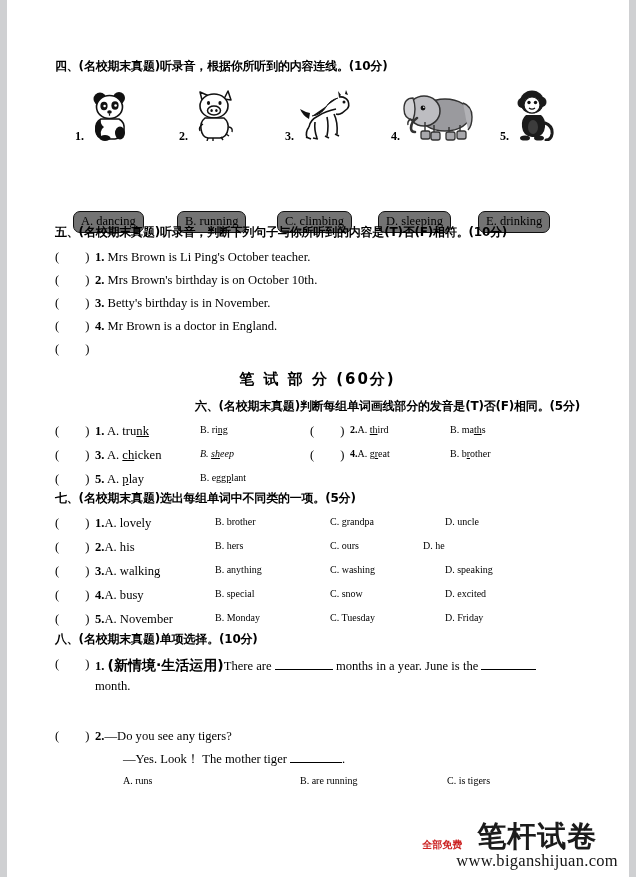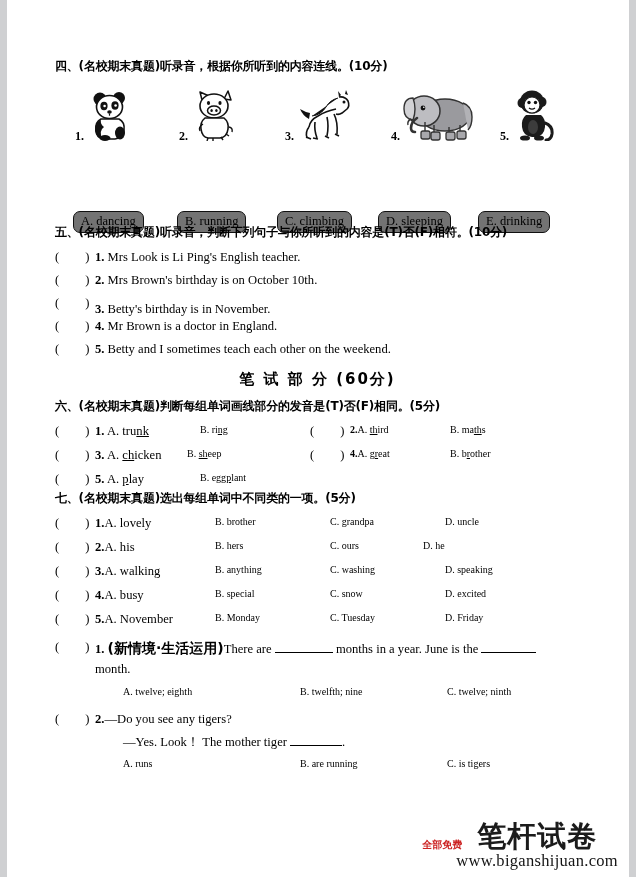--- a/index.html
+++ b/index.html
@@ -294,57 +294,53 @@
     </div>
 
     <div style="position:absolute; left:0; top:224px; width:525px;">
       <div class="sec-head">五、(名校期末真题)听录音，判断下列句子与你所听到的内容是(T)否(F)相符。(10分)</div>
 
       <div style="margin-top:9px;">
         <div class="q-line">
           <span class="paren">(<span class="lp"></span>)</span>
           <span style="position:absolute; left:40px;">
             <span class="qnum">1.</span>
-            <span class="qtext">Mrs Look is Li Ping's English teacher.</span>
+            <span class="qtext">Mrs Brown is Li Ping's October teacher.</span>
           </span>
         </div>
         <div class="q-line">
           <span class="paren">(<span class="lp"></span>)</span>
           <span style="position:absolute; left:40px;">
             <span class="qnum">2.</span>
             <span class="qtext">Mrs Brown's birthday is on October 10th.</span>
           </span>
         </div>
         <div class="q-line">
           <span class="paren">(<span class="lp"></span>)</span>
-          <span style="position:absolute; left:40px;margin-top:6px;">
+          <span style="position:absolute; left:40px;">
             <span class="qnum">3.</span>
             <span class="qtext">Betty's birthday is in November.</span>
           </span>
         </div>
         <div class="q-line">
           <span class="paren">(<span class="lp"></span>)</span>
           <span style="position:absolute; left:40px;">
             <span class="qnum">4.</span>
             <span class="qtext">Mr Brown is a doctor in England.</span>
           </span>
         </div>
         <div class="q-line">
           <span class="paren">(<span class="lp"></span>)</span>
-          <span style="position:absolute; left:40px;">
-            <span class="qnum">5.</span>
-            <span class="qtext">Betty and I sometimes teach each other on the weekend.</span>
-          </span>
         </div>
       </div>
     </div>
 
     <div class="center-head" style="position:absolute; left:0; top:370px; width:525px;">笔 试 部 分 (60分)</div>
 
-    <div style="position:absolute; left:0; top:398px; width:525px;">
+    <div style="position:absolute; left:0; top:398px; width:525px;text-align:right;">
       <div class="sec-head">六、(名校期末真题)判断每组单词画线部分的发音是(T)否(F)相同。(5分)</div>
 
       <div style="margin-top:9px; position:relative; height:72px;">
 
         <div class="q-line" style="position:absolute; left:0; top:0; width:525px;">
           <span class="paren">(<span class="lp"></span>)</span>
           <span style="position:absolute; left:40px;">
             <span class="qnum">1.</span>
             <span><span>A. </span><span>tru</span><u class="seg">nk</u><span></span></span>
           </span>
@@ -354,21 +350,21 @@
           <span class="col" style="left:295px;"><span class="qnum">2.</span><span>A. </span><span></span><u class="seg">th</u><span>ird</span></span>
           <span class="col" style="left:395px;"><span>B. </span><span>ma</span><u class="seg">th</u><span>s</span></span>
         </div>
 
         <div class="q-line" style="position:absolute; left:0; top:24px; width:525px;">
           <span class="paren">(<span class="lp"></span>)</span>
           <span style="position:absolute; left:40px;">
             <span class="qnum">3.</span>
             <span><span>A. </span><span></span><u class="seg">ch</u><span>icken</span></span>
           </span>
-          <span class="col" style="left:132px;"><span>B. </span><span></span><u class="seg">sh</u><span>eep</span></span>
+          <span class="col" style="left:145px;font-style:italic;"><span>B. </span><span></span><u class="seg">sh</u><span>eep</span></span>
 
           <span class="paren" style="left:255px;">(<span class="lp"></span>)</span>
           <span class="col" style="left:295px;"><span class="qnum">4.</span><span>A. </span><span>g</span><u class="seg">r</u><span>eat</span></span>
           <span class="col" style="left:395px;"><span>B. </span><span>b</span><u class="seg">r</u><span>other</span></span>
         </div>
 
         <div class="q-line" style="position:absolute; left:0; top:48px; width:525px;">
           <span class="paren">(<span class="lp"></span>)</span>
           <span style="position:absolute; left:40px;">
             <span class="qnum">5.</span>
@@ -415,36 +411,32 @@
           <span class="paren">(<span class="lp"></span>)</span>
           <span style="position:absolute; left:40px;"><span class="qnum">5.</span><span>A. November</span></span>
           <span class="col" style="left:160px;">B. Monday</span>
           <span class="col" style="left:275px;">C. Tuesday</span>
           <span class="col" style="left:390px;">D. Friday</span>
         </div>
       </div>
     </div>
 
     <div style="position:absolute; left:0; top:631px; width:525px;">
+      <div class="sec-head">八、(名校期末真题)单项选择。(10分)</div>
 
       <div style="position:relative; margin-top:9px; height:70px;">
         <div class="q-line" style="position:absolute; left:0; top:0; width:525px;">
           <span class="paren">(<span class="lp"></span>)</span>
           <span style="position:absolute; left:40px;">
             <span class="qnum">1.</span>
             <span class="tag-cn">(新情境·生活运用)</span><span>There are </span><span class="blank" style="width:58px;"></span><span> months in a year. June is the </span><span class="blank" style="width:55px;"></span>
           </span>
         </div>
         <div class="q-line" style="position:absolute; left:40px; top:22px;">
           <span>month.</span>
-        </div>
-        <div class="q-line" style="position:absolute; left:0; top:46px; width:525px;">
-          <span class="col" style="left:68px;">A. twelve; eighth</span>
-          <span class="col" style="left:245px;">B. twelfth; nine</span>
-          <span class="col" style="left:392px;">C. twelve; ninth</span>
         </div>
       </div>
 
       <div style="position:relative; margin-top:2px; height:70px;">
         <div class="q-line" style="position:absolute; left:0; top:0; width:525px;">
           <span class="paren">(<span class="lp"></span>)</span>
           <span style="position:absolute; left:40px;">
             <span class="qnum">2.</span><span>—Do you see any tigers?</span>
           </span>
         </div>

